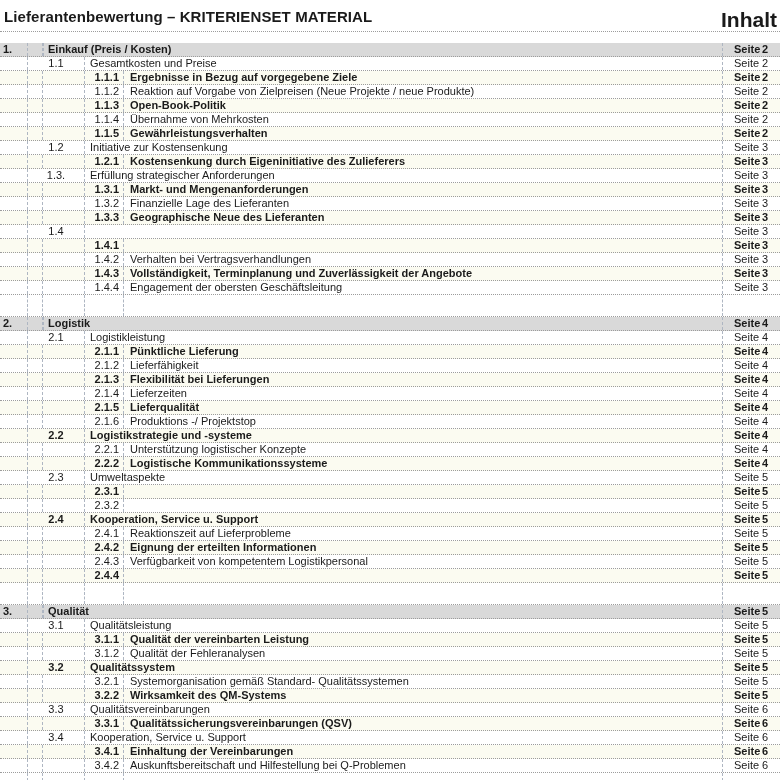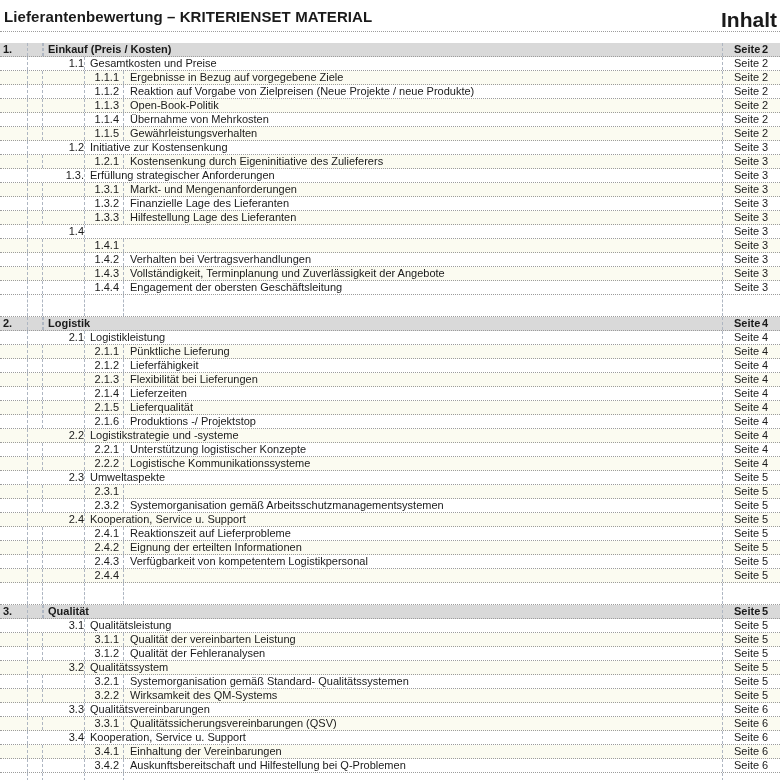--- a/index.html
+++ b/index.html
@@ -23,30 +23,30 @@
 
   #toc{margin-top:11px;}
 
   .row{
     display:grid;
     grid-template-columns:28px 15px 42px 39px 1fr 58px;
     height:14px; line-height:13px; font-size:11px;
     border-bottom:1px dotted var(--dot);
     white-space:nowrap;
   }
-  .row.alt{background:var(--alt);}
+  .row.alt{background:var(--alt);font-weight:bold;}
   .row.hdr{background:var(--hdrbg); font-weight:bold;}
   .c{overflow:hidden;}
   .vr{border-right:1px dashed var(--dash);}
   .vl{border-left:1px dashed var(--dash);}
 
   .n1{grid-column:1; padding-left:3px;}
   .t1{grid-column:3 / span 3; padding-left:4px; border-left:1px dashed var(--dash);}
   .e1{grid-column:1;}
-  .n2{grid-column:2 / span 2; text-align:right;}
+  .n2{grid-column:2 / span 2; text-align:center;}
   .t2{grid-column:4 / span 2; padding-left:5px;}
   .e2{grid-column:2;}
   .e3{grid-column:3;}
   .n3{grid-column:4; text-align:right; padding-right:4px;}
   .t3{grid-column:5; padding-left:6px;}
 
   .seite{
     grid-column:6; display:flex; justify-content:space-between;
     padding:0 12px 0 11px;
   }
@@ -184,21 +184,21 @@
         <div class="c seite vl">
           <span>Seite</span>
           <span>3</span>
         </div>
       </div>
       <div class="row l3 alt">
         <div class="c e1 vr"></div>
         <div class="c e2 vr"></div>
         <div class="c e3 vr"></div>
         <div class="c n3 vr">1.3.3</div>
-        <div class="c t3">Hilfestellung Lage des Lieferanten</div>
+        <div class="c t3">Geographische Neue des Lieferanten</div>
         <div class="c seite vl">
           <span>Seite</span>
           <span>3</span>
         </div>
       </div>
       <div class="row l2">
         <div class="c e1 vr"></div>
         <div class="c n2 vr">1.4</div>
         <div class="c seite vl">
           <span>Seite</span>
@@ -388,21 +388,20 @@
         <div class="c seite vl">
           <span>Seite</span>
           <span>5</span>
         </div>
       </div>
       <div class="row l3">
         <div class="c e1 vr"></div>
         <div class="c e2 vr"></div>
         <div class="c e3 vr"></div>
         <div class="c n3 vr">2.3.2</div>
-        <div class="c t3">Systemorganisation gemäß Arbeitsschutzmanagementsystemen</div>
         <div class="c seite vl">
           <span>Seite</span>
           <span>5</span>
         </div>
       </div>
       <div class="row l2 alt">
         <div class="c e1 vr"></div>
         <div class="c n2 vr">2.4</div>
         <div class="c t2">Kooperation, Service u. Support</div>
         <div class="c seite vl">

